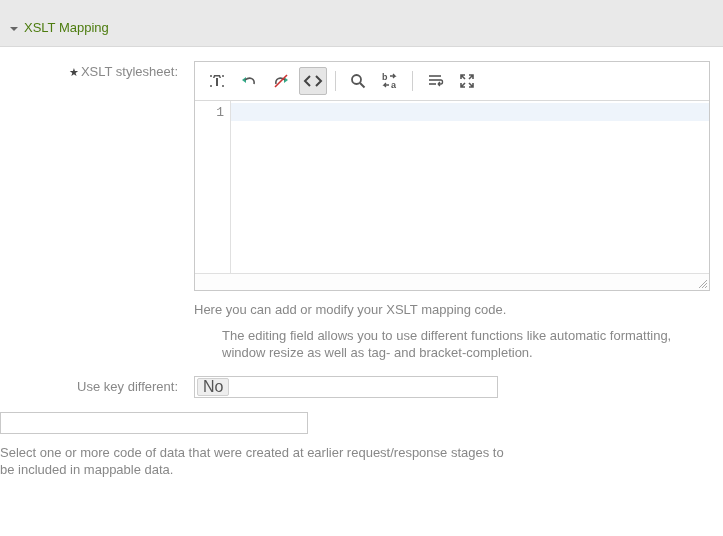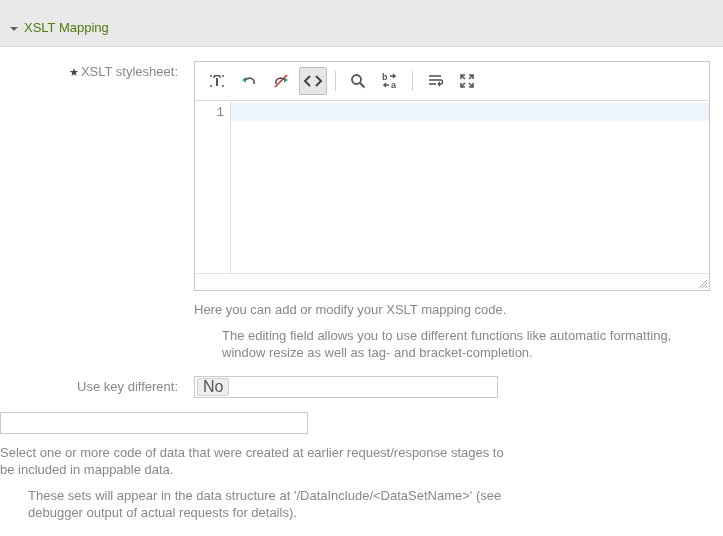--- a/index.html
+++ b/index.html
@@ -311,15 +311,14 @@
     <div class="select-box">
       <span class="select-chip">No</span>
     </div>
   </div>
 </div>
 
 <div class="field-row">
   <div class="field-content">
     <input class="text-input" type="text" value="" style="">
     <div class="help">Select one or more code of data that were created at earlier request/response stages to be included in mappable data.</div>
-    <div class="help">These sets will appear in the data structure at '/DataInclude/&lt;DataSetName&gt;' (see debugger output of actual requests for details).</div>
   </div>
 </div>
 
 </body></html>

